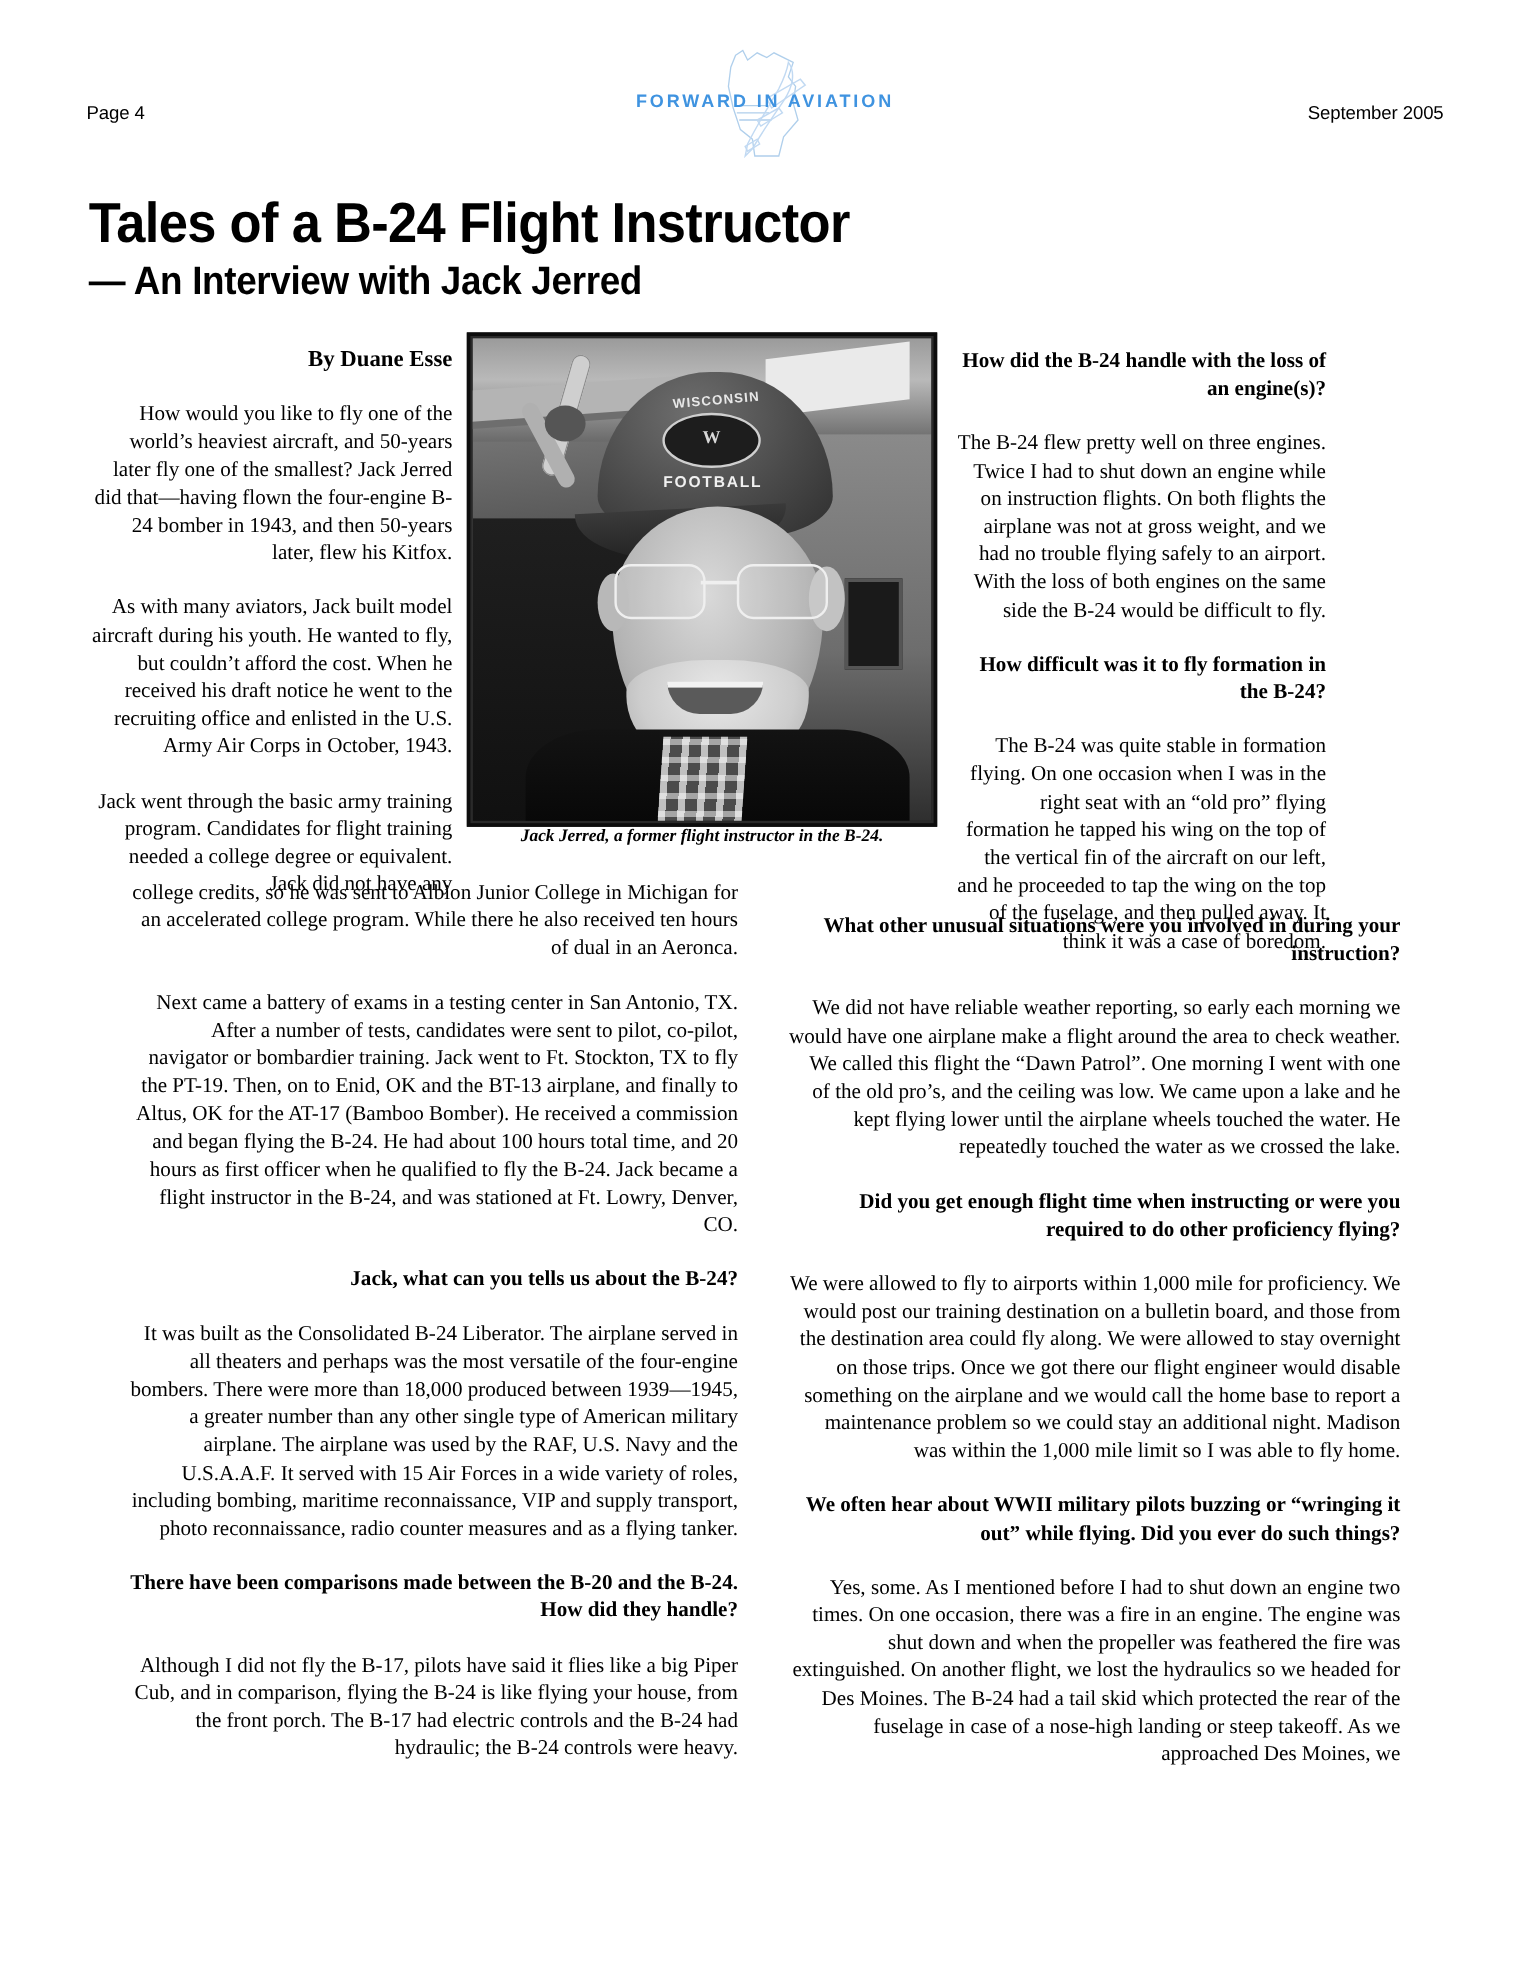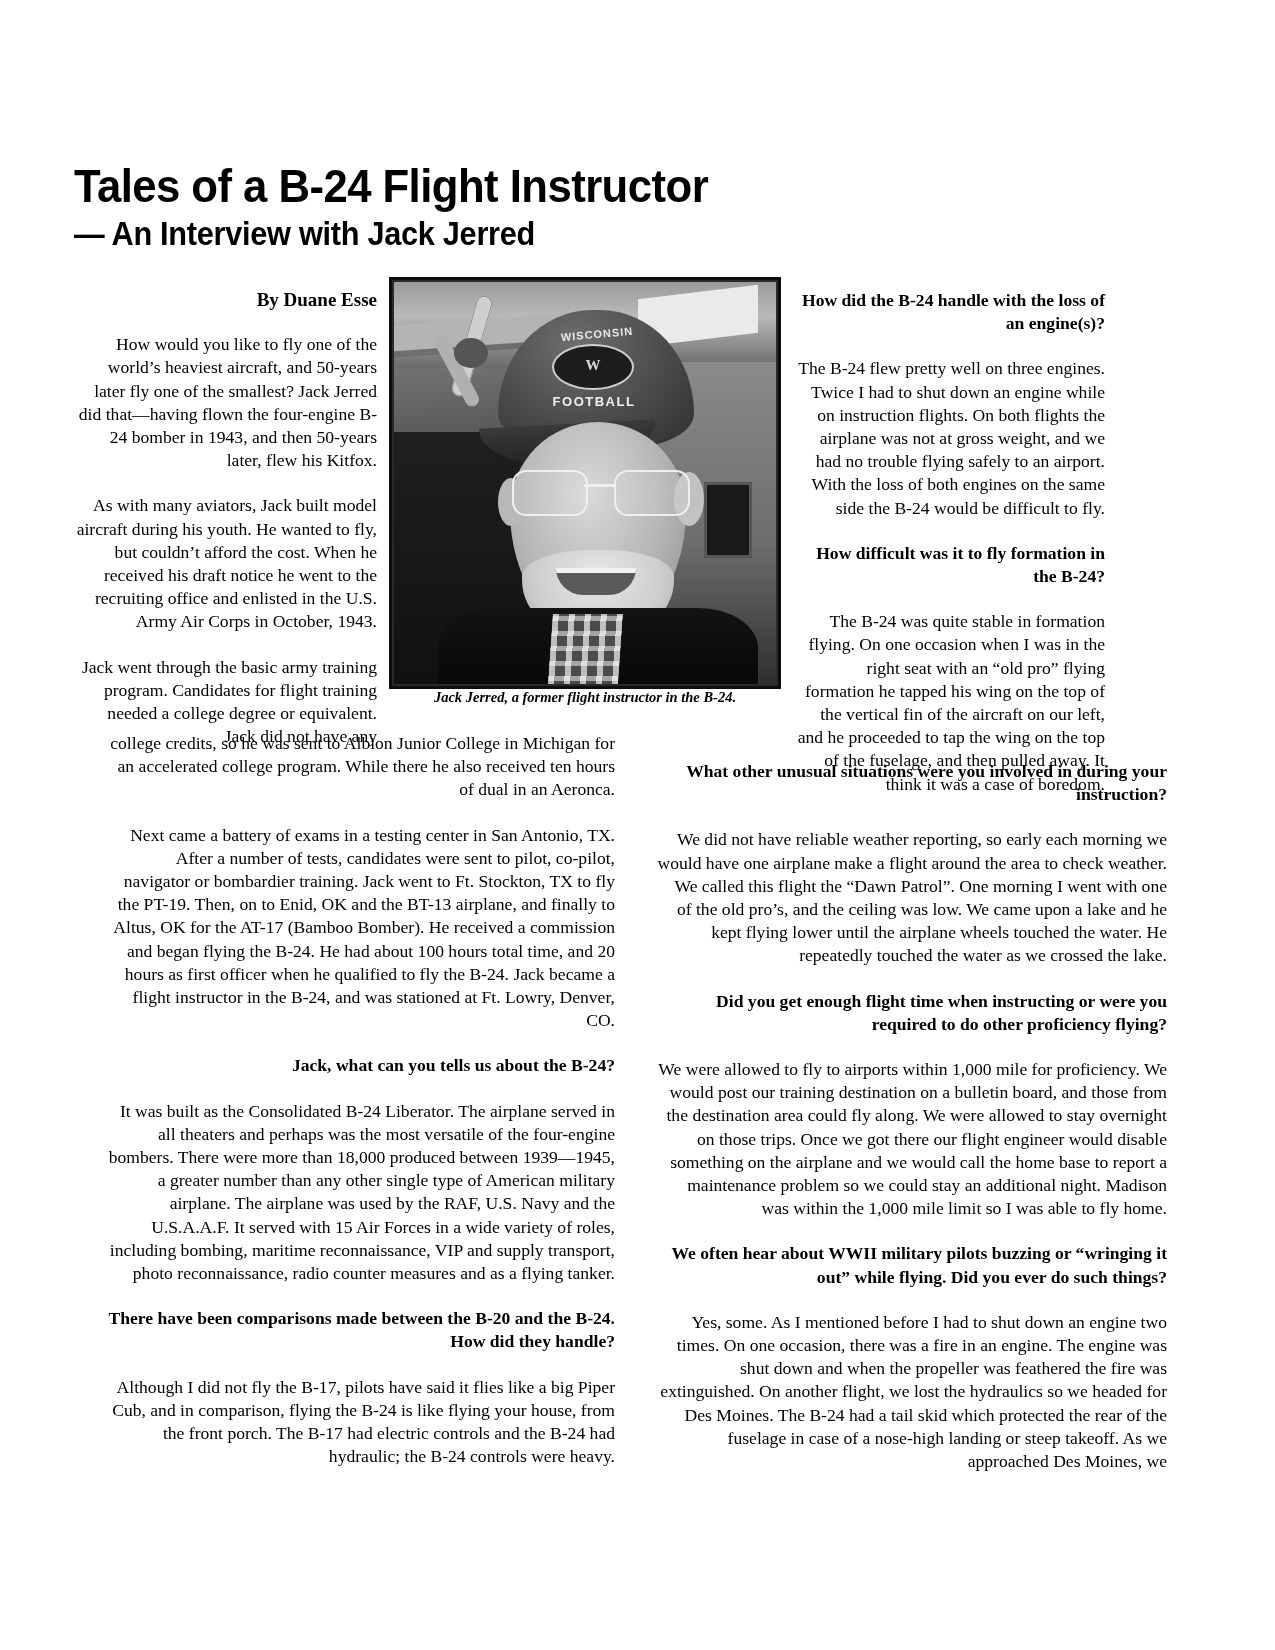--- a/index.html
+++ b/index.html
@@ -305,20 +305,41 @@
     width: 510px;
     margin-left: 44px;
   }
   .tight { margin-bottom: 0; }
 </style>
 </head>
 <body>
 
 <div class="page">
 
+  <div class="masthead">
+    <div class="masthead-left">Page 4</div>
+
+    <div class="logo-wrap">
+      <svg class="logo-art" viewBox="0 0 110 100">
+        <g fill="none" stroke="#6fa8dc" stroke-width="1.1">
+          <path d="M30 8 L36 4 L40 12 L48 6 L56 10 L62 6 L78 14 L74 26 L80 34 L78 48 L82 62 L70 76 L66 92 L46 92 L44 78 L34 70 L28 52 L24 34 L26 18 Z"></path>
+          <path d="M30 50 L56 50 M31 56 L58 56 M33 62 L60 62"></path>
+        </g>
+        <g fill="none" stroke="#8fbbe8" stroke-width="1.2">
+          <path d="M74 14 C80 22 78 34 70 46 C62 58 52 72 44 86 L38 92 L40 82 C48 66 58 50 66 36 C70 28 73 20 74 14 Z"></path>
+          <path d="M56 44 L84 28 L88 33 L60 52 Z"></path>
+          <path d="M48 62 L66 52 L69 56 L51 67 Z"></path>
+          <path d="M38 84 L48 78 L50 82 L40 88 Z"></path>
+        </g>
+      </svg>
+      <div class="logo-text">FORWARD IN AVIATION</div>
+    </div>
+
+    <div class="masthead-right">September 2005</div>
+  </div>
 
   <div class="headline">
     <h1>Tales of a B-24 Flight Instructor</h1>
     <h2>— An Interview with Jack Jerred</h2>
   </div>
 
   <div class="photo-block">
     <div class="photo-frame">
       <div class="photo-inner">
         <div class="bg-ceiling"></div>

